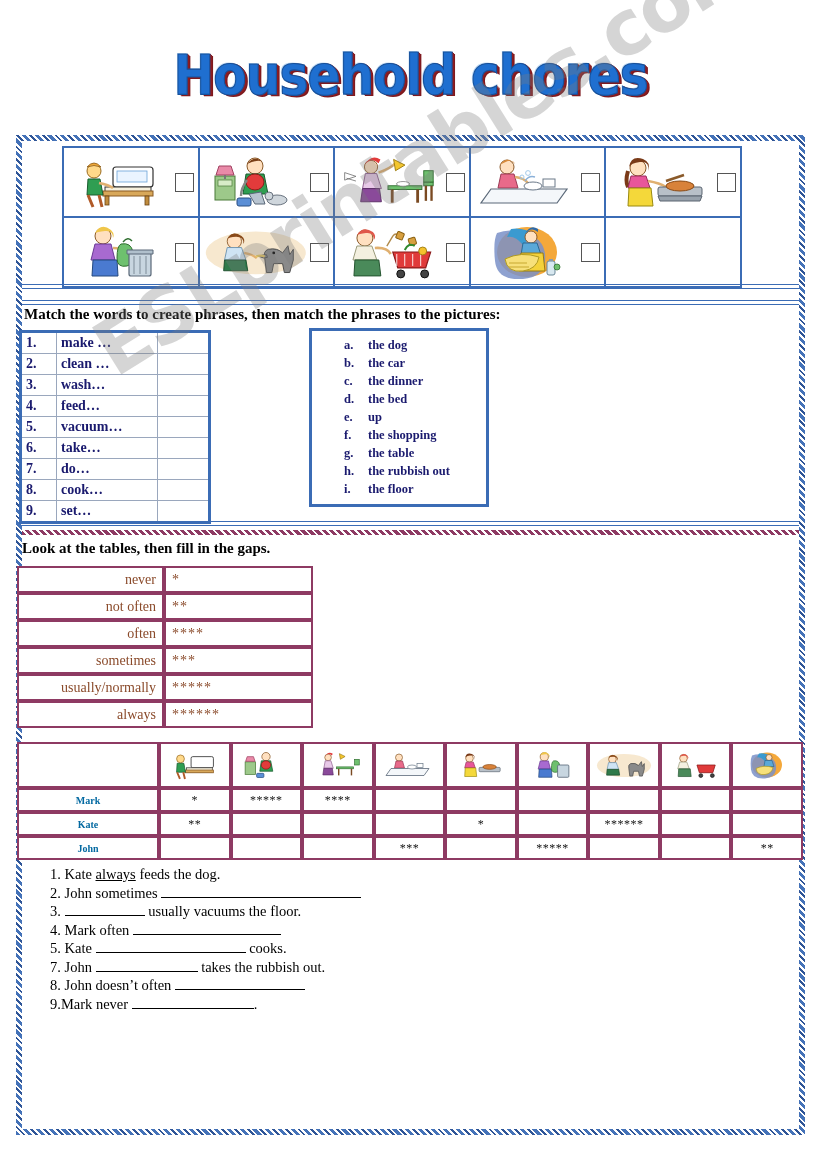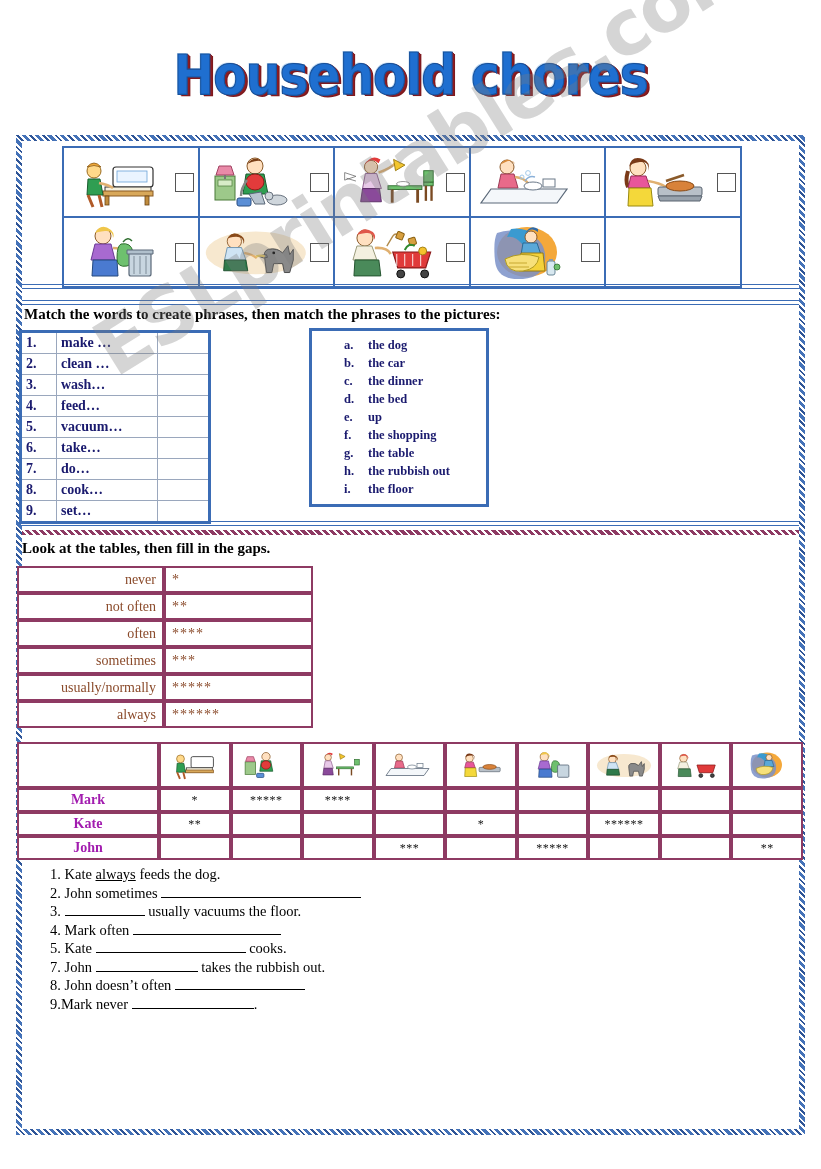--- a/index.html
+++ b/index.html
@@ -200,23 +200,23 @@
     background: #fff;
     padding: 0;
     text-align: center;
     vertical-align: middle;
   }
   .pc-name-col { width: 138px; }
   .pc-icon-row td { height: 42px; }
   .pc-data-row td { height: 20px; }
   .pc-name {
     font-family: "Liberation Serif", serif;
-    font-size: 14px;
+    font-size: 10px;
     font-weight: bold;
-    color: #a21caf;
+    color: #0369a1;
   }
   .pc-stars {
     font-size: 12px;
     color: #111;
     letter-spacing: 0.5px;
     font-family: "Liberation Serif", serif;
   }
   .pc-icon {
     display: flex;
     align-items: center;

